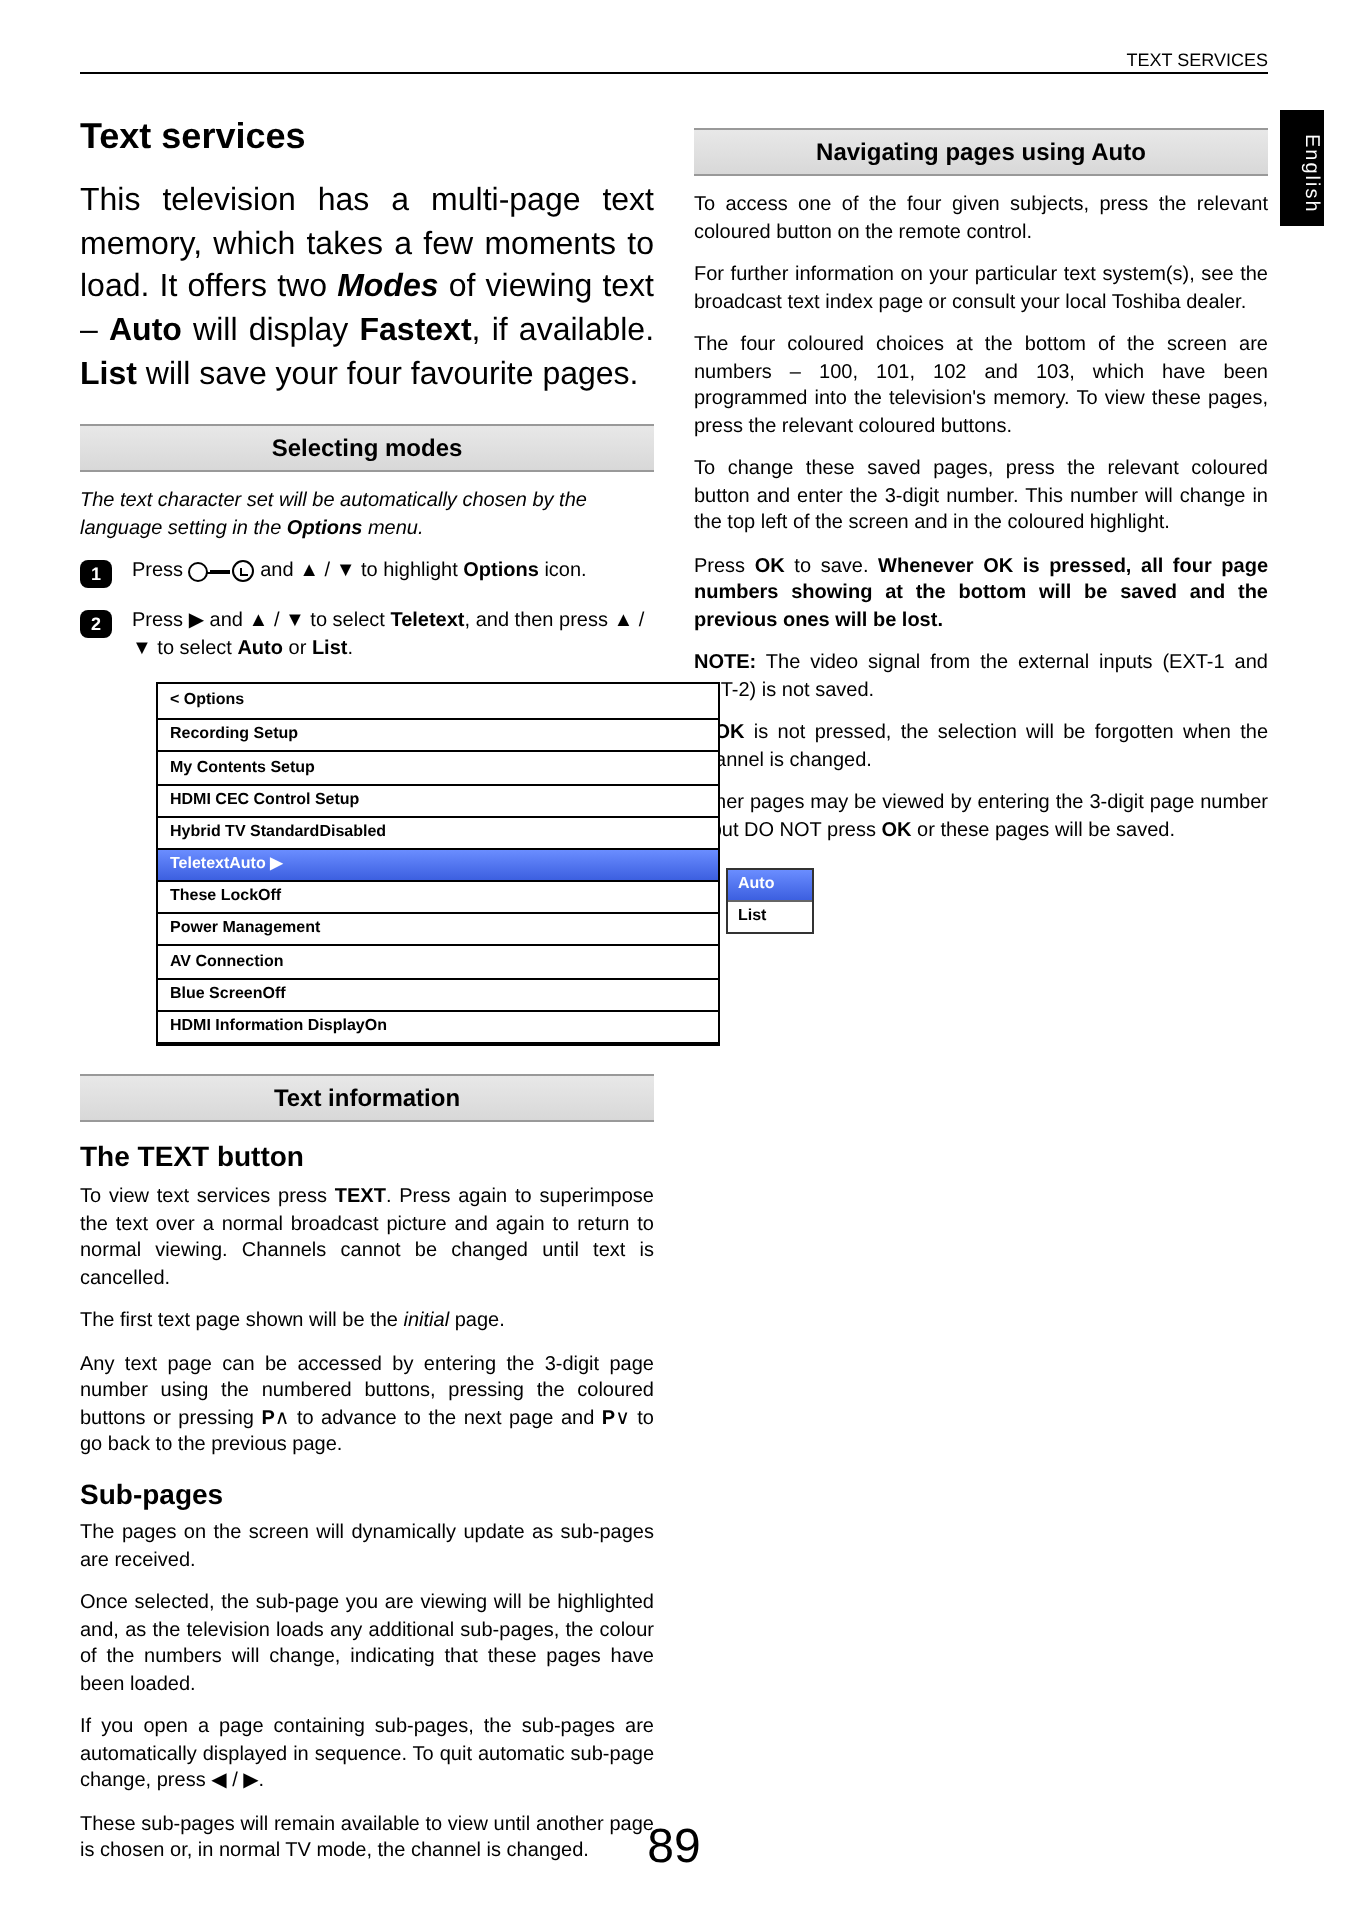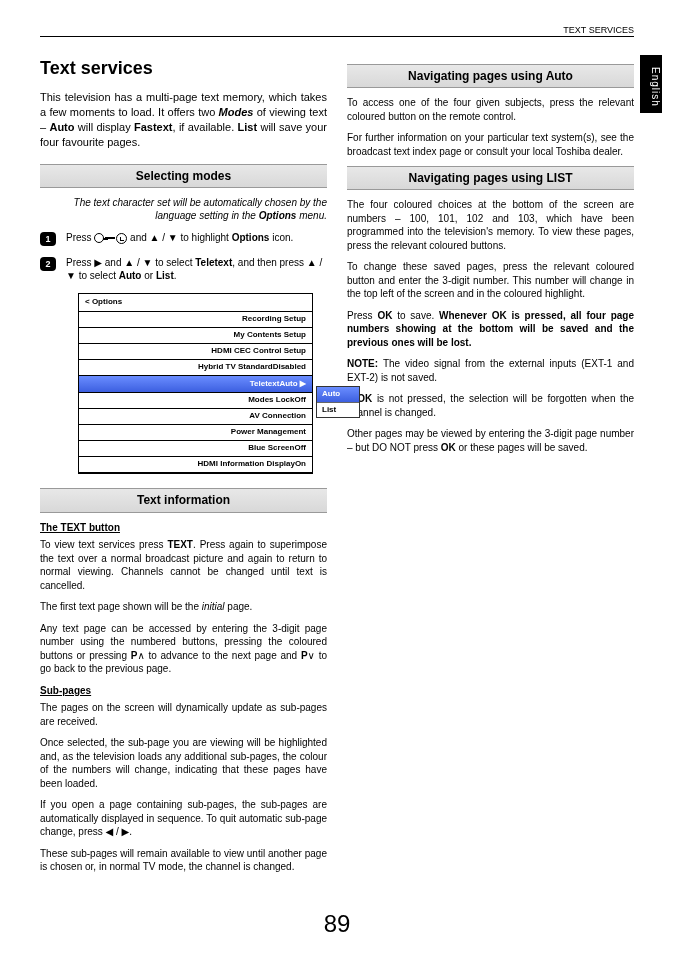--- a/index.html
+++ b/index.html
@@ -45,21 +45,21 @@
     display: flex;
     gap: 20px;
     margin-top: 28px;
   }
   .col { flex: 1 1 0; min-width: 0; }
   h1.main-title {
     font-size: 18px;
     font-weight: bold;
     margin-bottom: 10px;
   }
-  .intro p { font-size: 11px; margin-bottom: 14px; }
+  .intro p { font-size: 16px; margin-bottom: 14px; }
   .section-title {
     background: linear-gradient(to bottom, #e8e8e8, #d8d8d8);
     border-top: 1px solid #999;
     border-bottom: 1px solid #999;
     text-align: center;
     font-weight: bold;
     font-size: 12px;
     padding: 3px 0;
     margin: 8px 0 8px 0;
   }
@@ -93,35 +93,35 @@
   }
   .dash { display:inline-block; width:10px; height:1.5px; background:#000; vertical-align:middle; margin:0 1px;}
   .outC {
     display:inline-block; width:11px; height:11px; border:1.5px solid #000; border-radius:50%;
     position:relative; vertical-align:middle;
   }
   .outC::after{ content:''; position:absolute; left:3px; top:3px; width:3px; height:3px; border-left:1.5px solid #000; border-bottom:1.5px solid #000; }
 
   
   .menu-box {
-    width: 235px;
+    width: 282px;
     margin: 6px 0 14px 38px;
     border: 1px solid #000;
     background: #fff;
     font-size: 8px;
     position: relative;
   }
   .menu-box .mtitle {
     padding: 3px 6px;
     font-weight: bold;
     border-bottom: 1px solid #000;
   }
   .menu-row {
     display:flex;
-    justify-content: flex-end;
+    justify-content: flex-start;
     padding: 2.2px 6px;
     border-bottom: 1px solid #000;
     font-weight: bold;
   }
   .menu-row:last-child { border-bottom: none; }
   .menu-row.sel {
     background: linear-gradient(to bottom,#6a8dff,#3c5fe0);
     color: #fff;
   }
   .popup {
@@ -133,21 +133,21 @@
     background:#fff;
     font-size:8px;
     font-weight:bold;
   }
   .popup .prow { padding: 2px 5px; border-bottom:1px solid #666;}
   .popup .prow:last-child{border-bottom:none;}
   .popup .psel{
     background: linear-gradient(to bottom,#6a8dff,#3c5fe0);
     color:#fff;
   }
-  .subhead { font-weight: bold; margin-bottom: 4px; font-size: 10px; text-decoration: underline; }
+  .subhead { font-weight: bold; margin-bottom: 4px; font-size: 14px; }
   .note-label { font-weight: bold; }
   .page-num {
     position: absolute;
     bottom: 14px;
     left: 0; right: 0;
     text-align: center;
     font-size: 24px;
   }
 </style>
 </head>
@@ -159,21 +159,21 @@
 
 <div class="cols">
 
   <div class="col">
     <h1 class="main-title">Text services</h1>
     <div class="intro">
       <p>This television has a multi-page text memory, which takes a few moments to load. It offers two <b><i>Modes</i></b> of viewing text – <b>Auto</b> will display <b>Fastext</b>, if available. <b>List</b> will save your four favourite pages.</p>
     </div>
 
     <div class="section-title">Selecting modes</div>
-    <p style="text-align:right;"><i>The text character set will be automatically chosen by the language setting in the <b>Options</b> menu.</i></p>
+    <p style="text-align:left;"><i>The text character set will be automatically chosen by the language setting in the <b>Options</b> menu.</i></p>
 
     <div class="step">
       <div class="step-num">1</div>
       <div class="step-text">
         <span>Press </span><span class="quicklink glyph"></span><span class="dash"></span><span class="outC glyph"></span><span> and ▲ / ▼ to highlight </span><b>Options</b><span> icon.</span>
       </div>
     </div>
 
     <div class="step">
       <div class="step-num">2</div>
@@ -198,29 +198,29 @@
         </div>
       <div class="menu-row">
           <span>Hybrid TV Standard</span>
           <span>Disabled</span>
         </div>
       <div class="menu-row sel">
           <span>Teletext</span>
           <span>Auto ▶</span>
         </div>
       <div class="menu-row">
-          <span>Modes Lock</span>
+          <span>These Lock</span>
           <span>Off</span>
         </div>
       <div class="menu-row">
+          <span>Power Management</span>
+          <span></span>
+        </div>
+      <div class="menu-row">
           <span>AV Connection</span>
-          <span></span>
-        </div>
-      <div class="menu-row">
-          <span>Power Management</span>
           <span></span>
         </div>
       <div class="menu-row">
           <span>Blue Screen</span>
           <span>Off</span>
         </div>
       <div class="menu-row">
           <span>HDMI Information Display</span>
           <span>On</span>
         </div>
@@ -240,21 +240,20 @@
     <p>Once selected, the sub-page you are viewing will be highlighted and, as the television loads any additional sub-pages, the colour of the numbers will change, indicating that these pages have been loaded.</p>
     <p>If you open a page containing sub-pages, the sub-pages are automatically displayed in sequence. To quit automatic sub-page change, press ◀ / ▶.</p>
     <p>These sub-pages will remain available to view until another page is chosen or, in normal TV mode, the channel is changed.</p>
   </div>
 
   <div class="col">
     <div class="section-title">Navigating pages using Auto</div>
     <p>To access one of the four given subjects, press the relevant coloured button on the remote control.</p>
     <p>For further information on your particular text system(s), see the broadcast text index page or consult your local Toshiba dealer.</p>
 
-    <div class="section-title">Navigating pages using LIST</div>
     <p>The four coloured choices at the bottom of the screen are numbers – 100, 101, 102 and 103, which have been programmed into the television's memory. To view these pages, press the relevant coloured buttons.</p>
     <p>To change these saved pages, press the relevant coloured button and enter the 3-digit number. This number will change in the top left of the screen and in the coloured highlight.</p>
     <p><span>Press </span><b>OK</b><span> to save. </span><b>Whenever OK is pressed, all four page numbers showing at the bottom will be saved and the previous ones will be lost.</b></p>
     <p><b class="note-label">NOTE:</b><span> The video signal from the external inputs (EXT-1 and EXT-2) is not saved.</span></p>
     <p>If <b>OK</b> is not pressed, the selection will be forgotten when the channel is changed.</p>
     <p>Other pages may be viewed by entering the 3-digit page number – but DO NOT press <b>OK</b> or these pages will be saved.</p>
   </div>
 
 </div>
 

